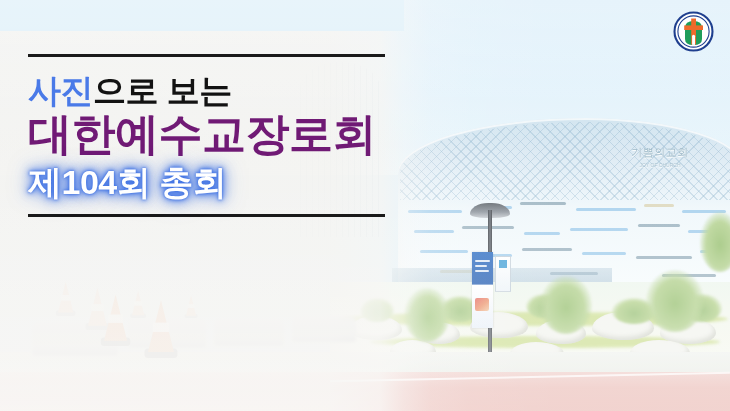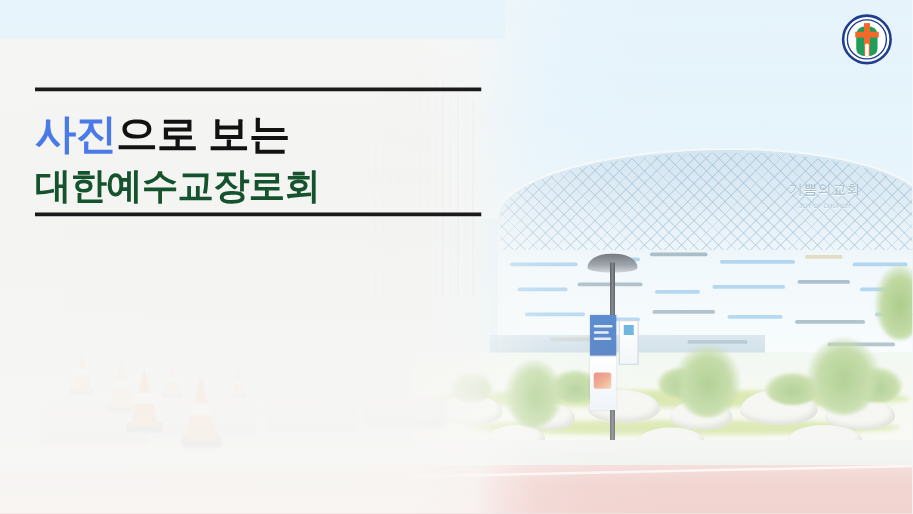--- a/index.html
+++ b/index.html
@@ -293,21 +293,21 @@
     position: absolute;
     left: 0; top: 0;
     width: 730px; height: 411px;
     background: linear-gradient(180deg, rgba(255,255,255,.28) 0%, rgba(255,255,255,.05) 35%, rgba(255,255,255,.30) 88%, rgba(255,255,255,.42) 100%);
     pointer-events: none;
   }
 
   
   .textblock {
     position: absolute;
-    left: 28px; top: 70px;
+    left: 28px; top: 54px;
     width: 360px;
   }
   .rule {
     width: 357px;
     height: 3px;
     background: #1a1a1a;
   }
   .rule.bottom { margin-top: 0; }
 
   .headline {
@@ -316,24 +316,24 @@
     line-height: 41px;
     font-weight: bold;
     color: #121212;
     letter-spacing: -0.5px;
     white-space: nowrap;
   }
   .headline .accent { color: #4a7ae8; }
 
   .headline2 {
     margin: 2px 0 0 0;
-    font-size: 29px;
+    font-size: 44px;
     line-height: 41px;
     font-weight: bold;
-    color: #14532d;
+    color: #701a75;
     letter-spacing: -0.5px;
     white-space: nowrap;
   }
 
   .headline3 {
     margin: 6px 0 10px 0;
     font-size: 34px;
     line-height: 44px;
     font-weight: bold;
     color: #ffffff;
@@ -493,20 +493,21 @@
   <div class="textblock">
 
     <div class="rule"></div>
 
     <div class="headline">
       <span class="accent">사진</span><span>으로 보는</span>
     </div>
 
     <div class="headline2">대한예수교장로회</div>
 
+    <div class="headline3">제104회 총회</div>
 
     <div class="rule bottom"></div>
 
   </div>
 
   <div class="logo">
     <svg viewBox="0 0 45 45" width="45" height="45">
       <circle cx="22.5" cy="22.5" r="20" fill="#ffffff"></circle>
       <circle cx="22.5" cy="22.5" r="19" fill="none" stroke="#1e3f8f" stroke-width="2.1"></circle>
       <circle cx="22.5" cy="22.5" r="15.6" fill="none" stroke="#1e3f8f" stroke-width="1.1"></circle>

